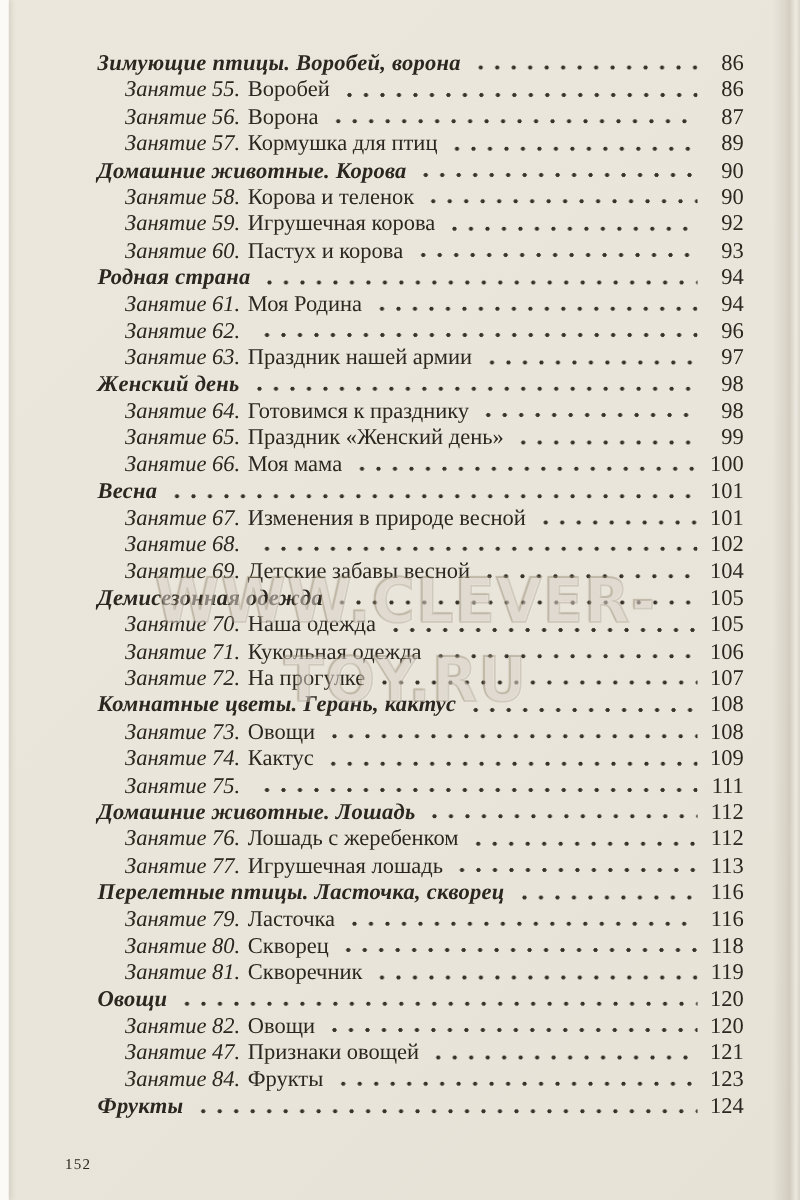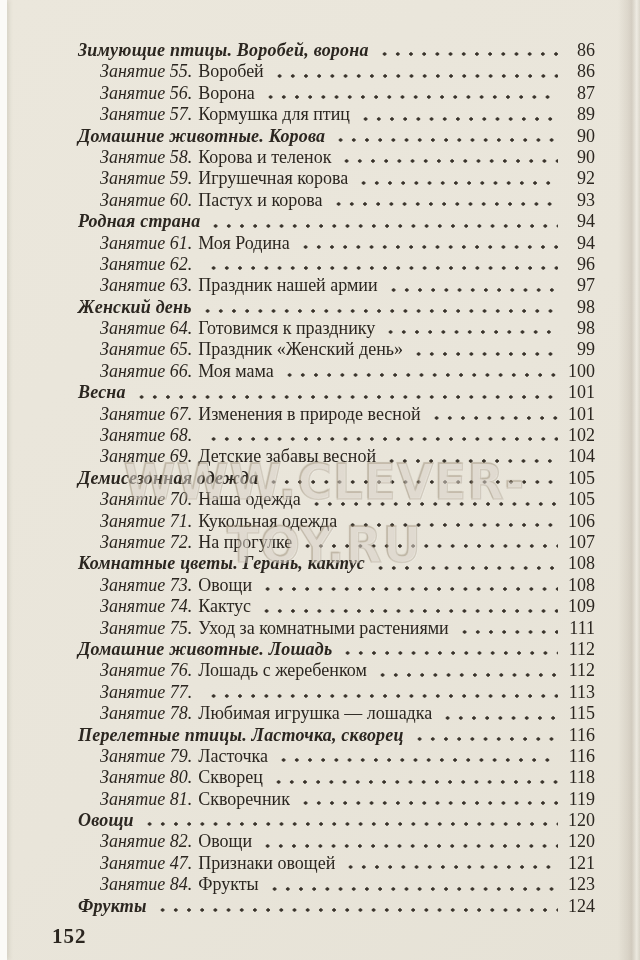--- a/index.html
+++ b/index.html
@@ -60,23 +60,22 @@
     font-family: "DejaVu Sans", sans-serif;
     font-weight: bold; font-size: 47px; line-height: 60px;
     letter-spacing: 1px; text-align: center;
     color: rgba(205,195,175,0.16);
     -webkit-text-stroke: 1.4px rgba(145,132,110,0.30);
     text-shadow: 1px 1px 0 rgba(255,255,255,0.35), -1px -1px 1px rgba(120,105,85,0.18);
     transform: scaleY(1.05);
   }
   .folio {
     position: absolute; left: 52px; top: 924px;
-    font-size: 21px; color: #2b2620; z-index: 2;
+    font-size: 12px; color: #2b2620; z-index: 2;
     letter-spacing: 1px;
-    font-weight: bold;
   }
 </style>
 </head>
 <body>
 
 <div class="scan">
   <div class="watermark">WWW.CLEVER-TOY.RU</div>
   <div class="toc">
       <div class="row section">
 
@@ -233,46 +232,40 @@
     <span class="pagenum">108</span>
   </div>
       <div class="row lesson">
     <span class="prefix">Занятие 74.</span>
     <span class="label">Кактус</span>
     <span class="leader"></span>
     <span class="pagenum">109</span>
   </div>
       <div class="row lesson">
     <span class="prefix">Занятие 75.</span>
-    <span class="label">Уход за комнатными растениями</span>
     <span class="leader"></span>
     <span class="pagenum">111</span>
   </div>
       <div class="row section">
 
     <span class="label">Домашние животные. Лошадь</span>
     <span class="leader"></span>
     <span class="pagenum">112</span>
   </div>
       <div class="row lesson">
     <span class="prefix">Занятие 76.</span>
     <span class="label">Лошадь с жеребенком</span>
     <span class="leader"></span>
     <span class="pagenum">112</span>
   </div>
       <div class="row lesson">
     <span class="prefix">Занятие 77.</span>
+    <span class="label">Игрушечная лошадь</span>
     <span class="leader"></span>
     <span class="pagenum">113</span>
-  </div>
-      <div class="row lesson">
-    <span class="prefix">Занятие 78.</span>
-    <span class="label">Любимая игрушка — лошадка</span>
-    <span class="leader"></span>
-    <span class="pagenum">115</span>
   </div>
       <div class="row section">
 
     <span class="label">Перелетные птицы. Ласточка, скворец</span>
     <span class="leader"></span>
     <span class="pagenum">116</span>
   </div>
       <div class="row lesson">
     <span class="prefix">Занятие 79.</span>
     <span class="label">Ласточка</span>

